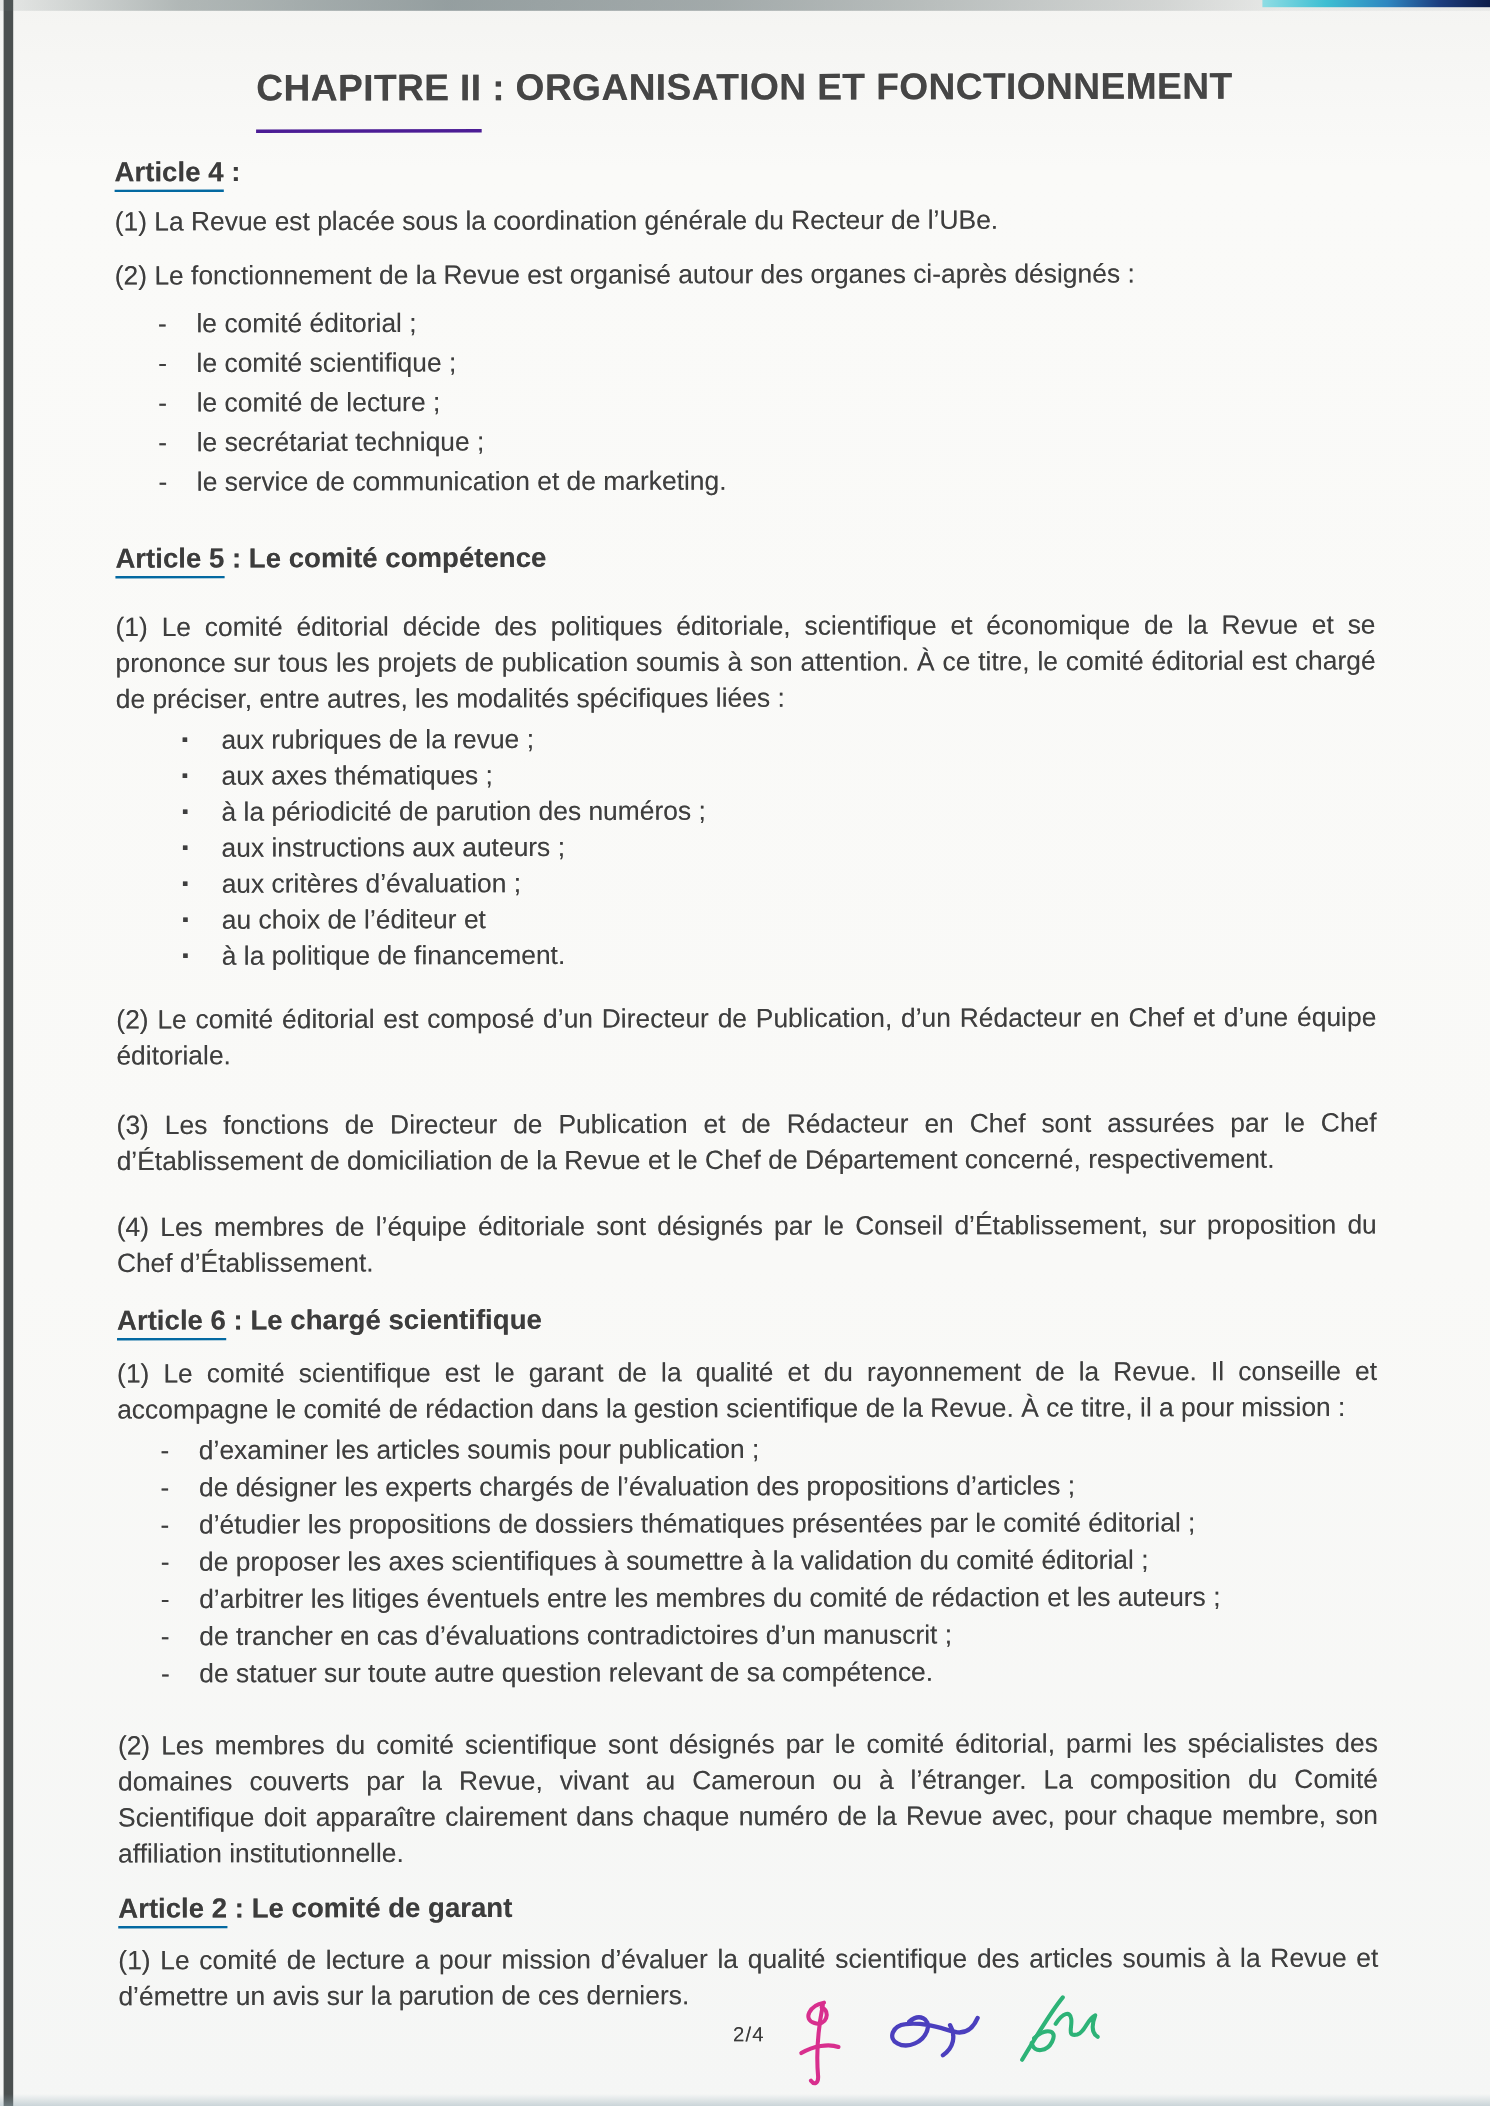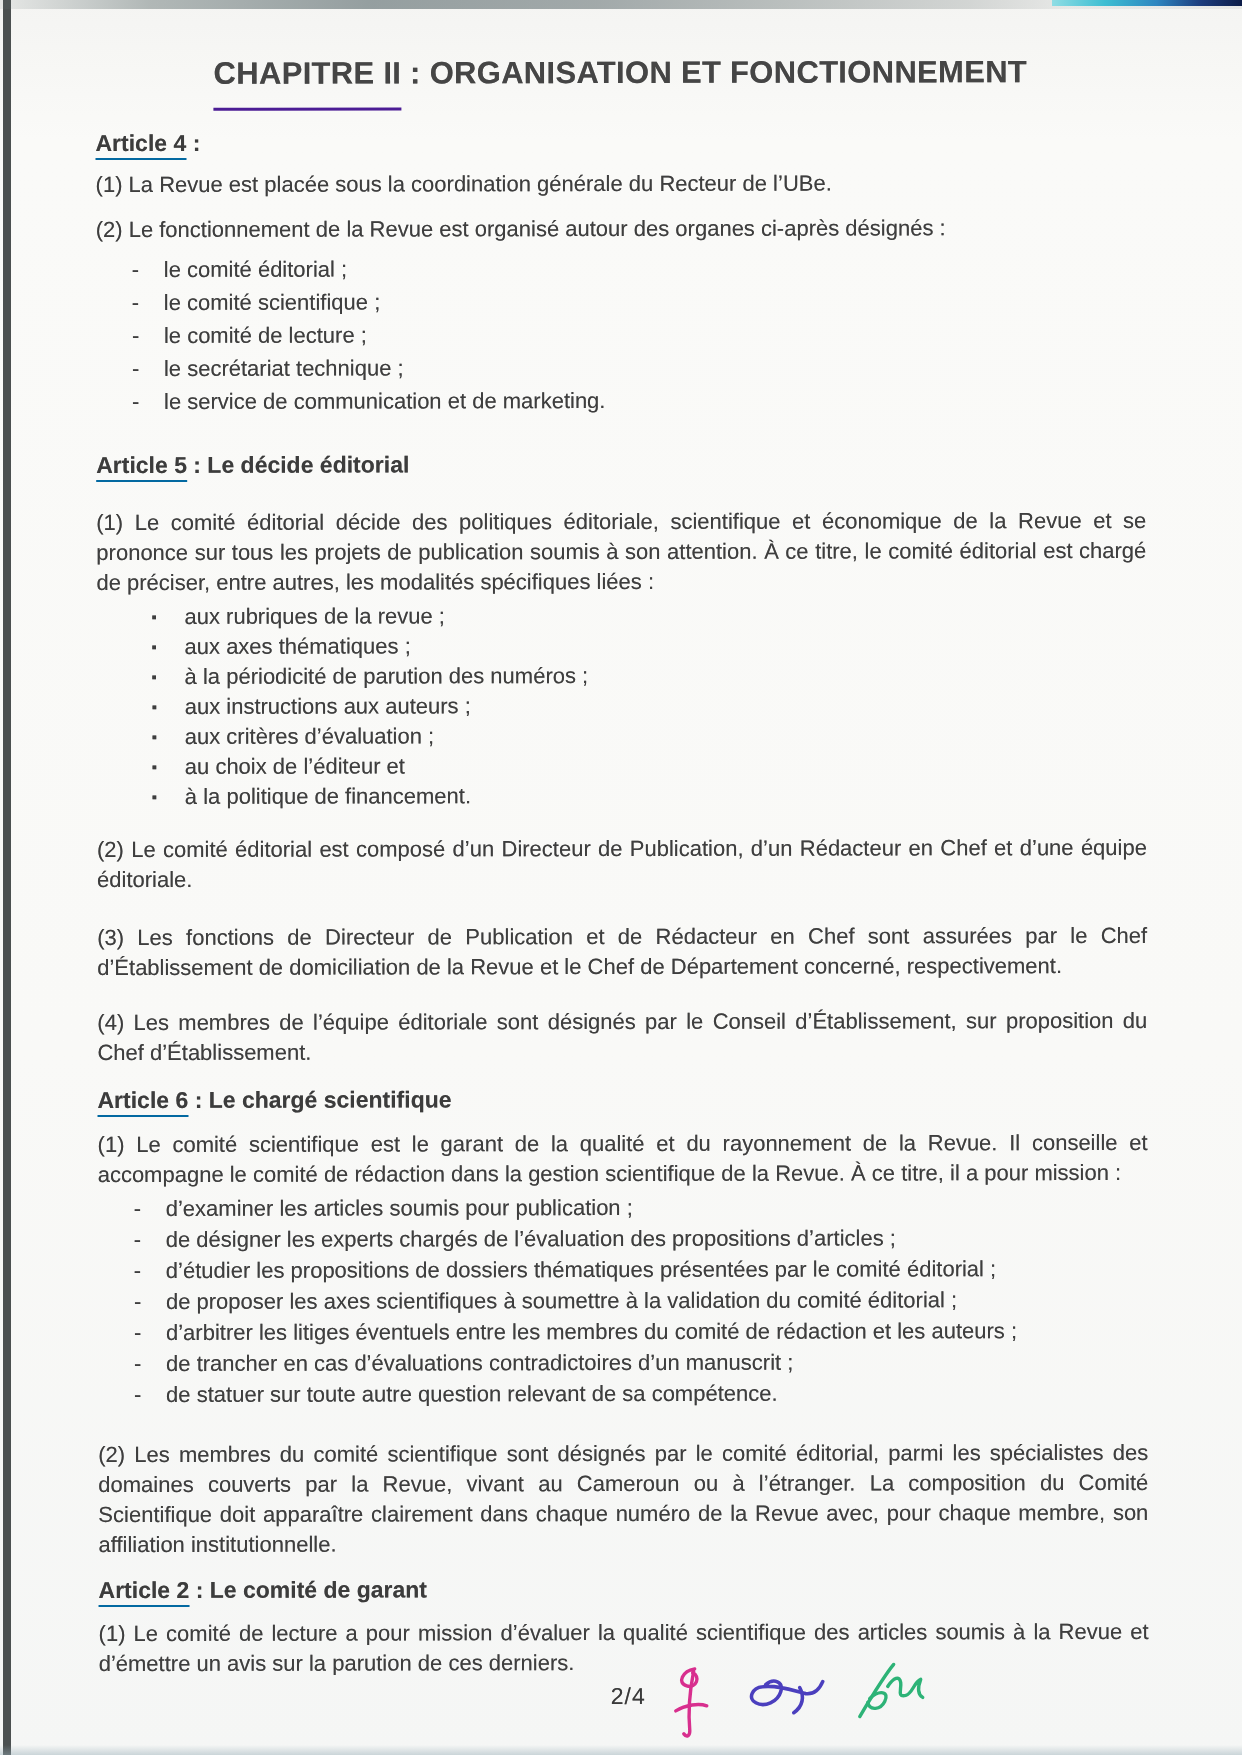--- a/index.html
+++ b/index.html
@@ -57,21 +57,21 @@
   .square-list .marker { flex:none; width:33px; font-size:15px; }
   .li-text { flex:1; }
 
   .mt3{margin-top:3px}.mt4{margin-top:4px}.mt8{margin-top:8px}
   .mt12{margin-top:12px}.mt14{margin-top:14px}.mt15{margin-top:15px}
   .mt17{margin-top:17px}.mt23{margin-top:23px}.mt25{margin-top:25px}
   .mt28{margin-top:28px}.mt30{margin-top:30px}.mt32{margin-top:32px}
   .mt35{margin-top:35px}
 
   .footer-row { margin-top:3px; padding-left:512px; display:flex; align-items:flex-start; }
-  .page-number { font-size:23px; line-height:30px; color:#3a3a3a; letter-spacing:1px; }
+  .page-number { font-size:17px; line-height:30px; color:#3a3a3a; letter-spacing:1px; }
   .sig { flex:none; }
   .sig path { fill:none; stroke-linecap:round; stroke-linejoin:round; }
   .sig-pink   { margin-left:20px; margin-top:-20px; }
   .sig-blue   { margin-left:22px; margin-top:-8px; }
   .sig-green  { margin-left:26px; margin-top:-24px; }
 </style>
 </head>
 <body>
 
 <div class="scan-edge-left"></div>
@@ -104,21 +104,21 @@
     <li>
         <span class="marker">-</span>
         <span class="li-text">le secrétariat technique ;</span>
       </li>
     <li>
         <span class="marker">-</span>
         <span class="li-text">le service de communication et de marketing.</span>
       </li>
   </ul>
 
-  <div class="article-heading mt32"><span class="u-head">Article 5</span><span> : Le décide éditorial</span></div>
+  <div class="article-heading mt32"><span class="u-head">Article 5</span><span> : Le comité compétence</span></div>
 
   <p class="para justify mt28">(1) Le comité éditorial décide des politiques éditoriale, scientifique et économique de la Revue et se prononce sur tous les projets de publication soumis à son attention. À ce titre, le comité éditorial est chargé de préciser, entre autres, les modalités spécifiques liées :</p>
 
   <ul class="square-list mt4">
     <li>
         <span class="marker">▪</span>
         <span class="li-text">aux rubriques de la revue ;</span>
       </li>
     <li>
         <span class="marker">▪</span>

